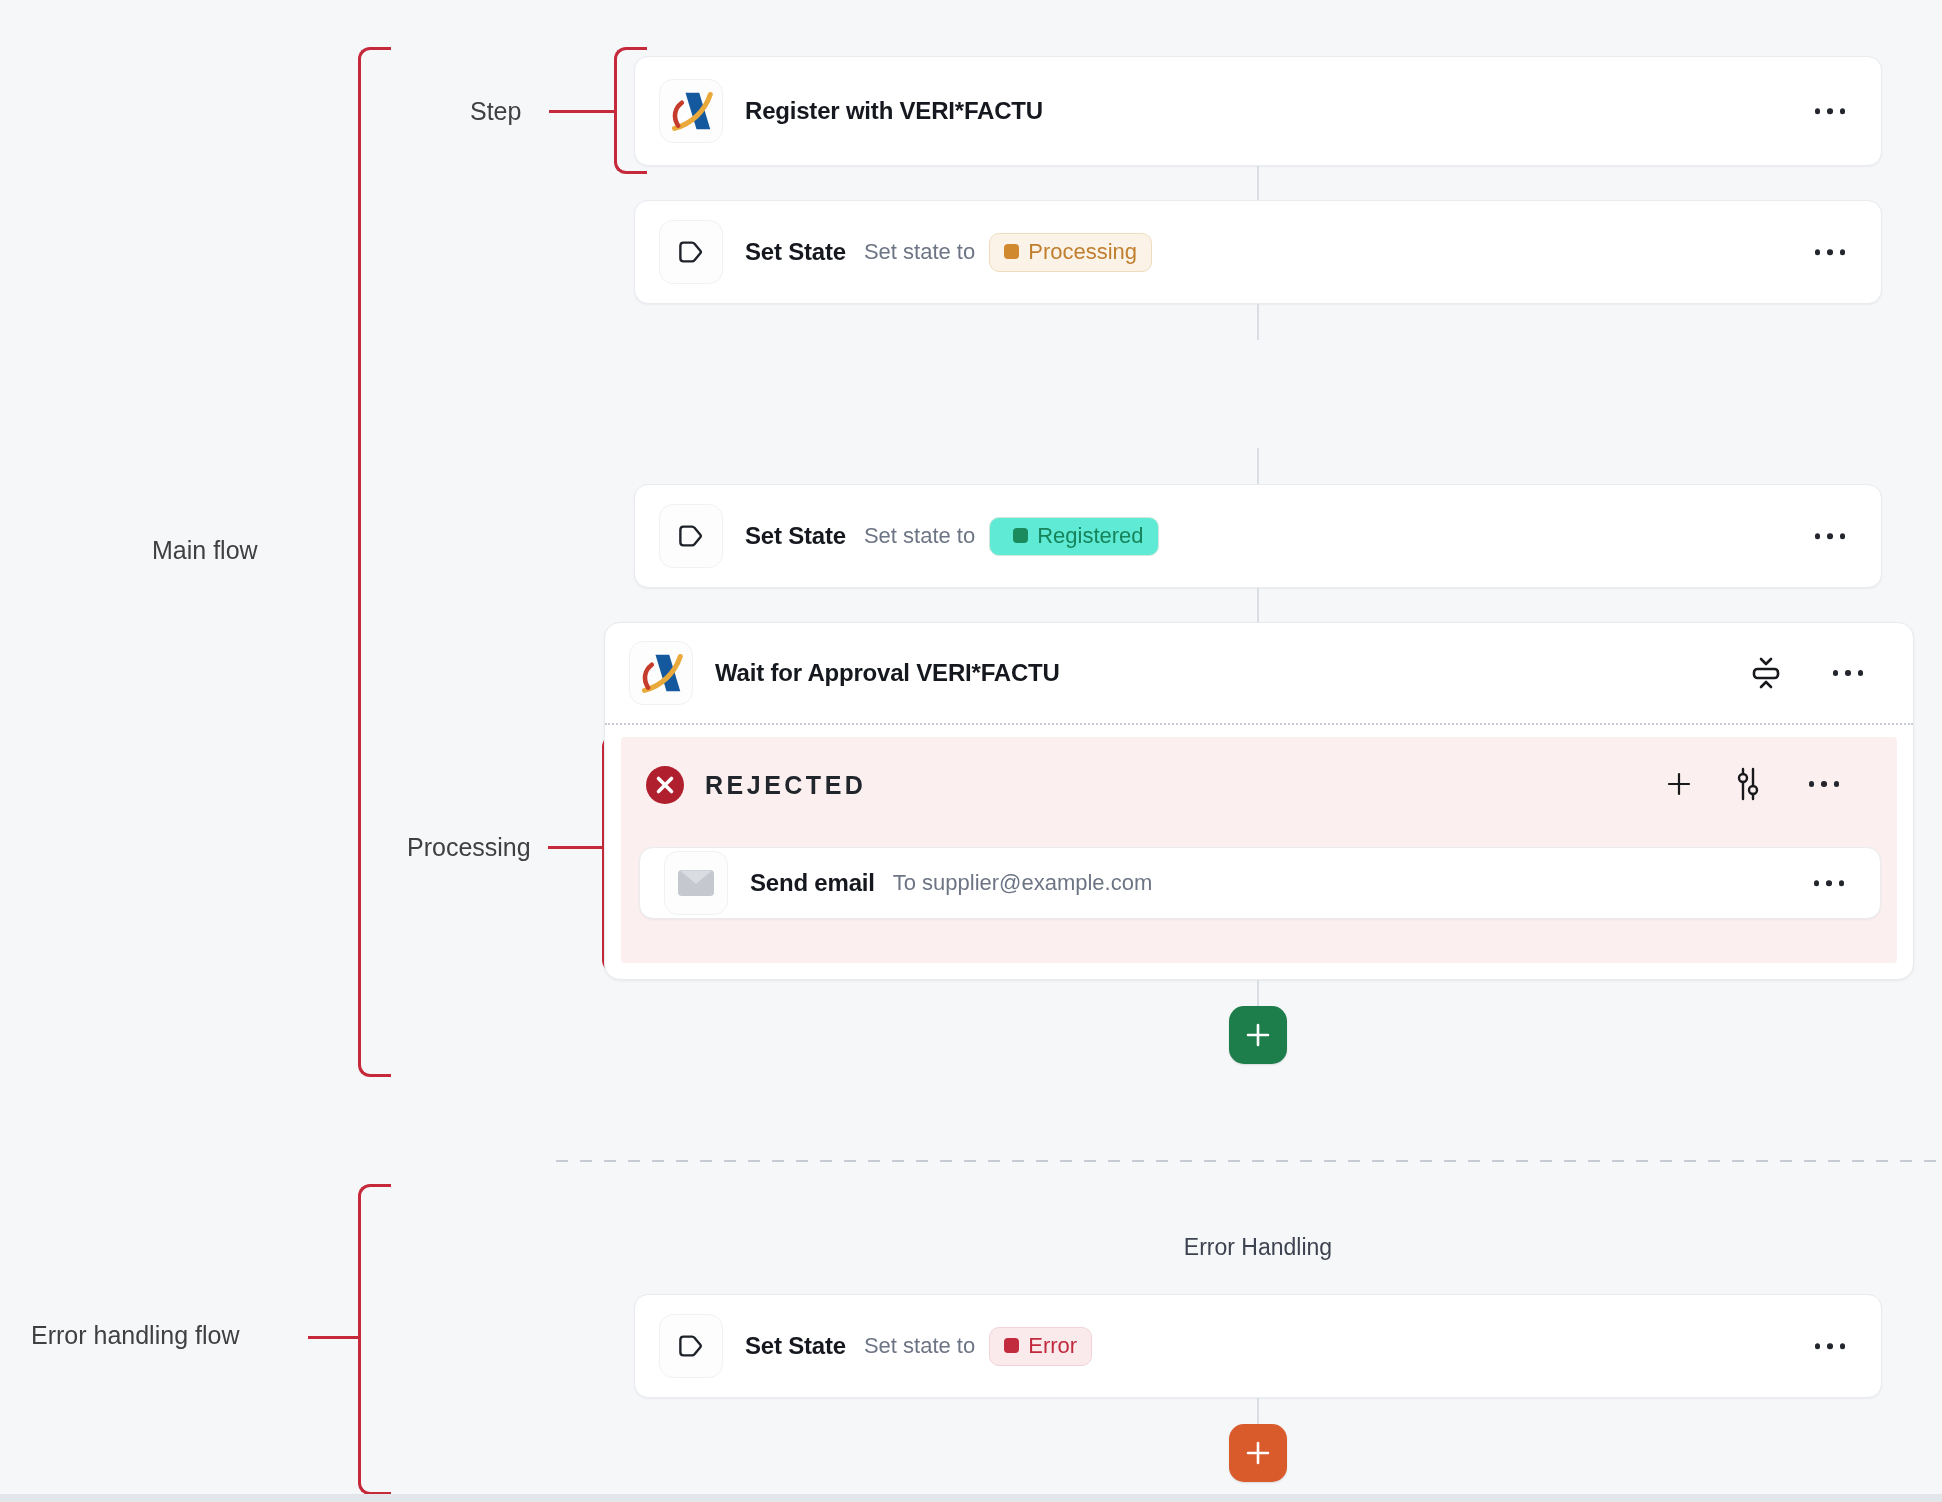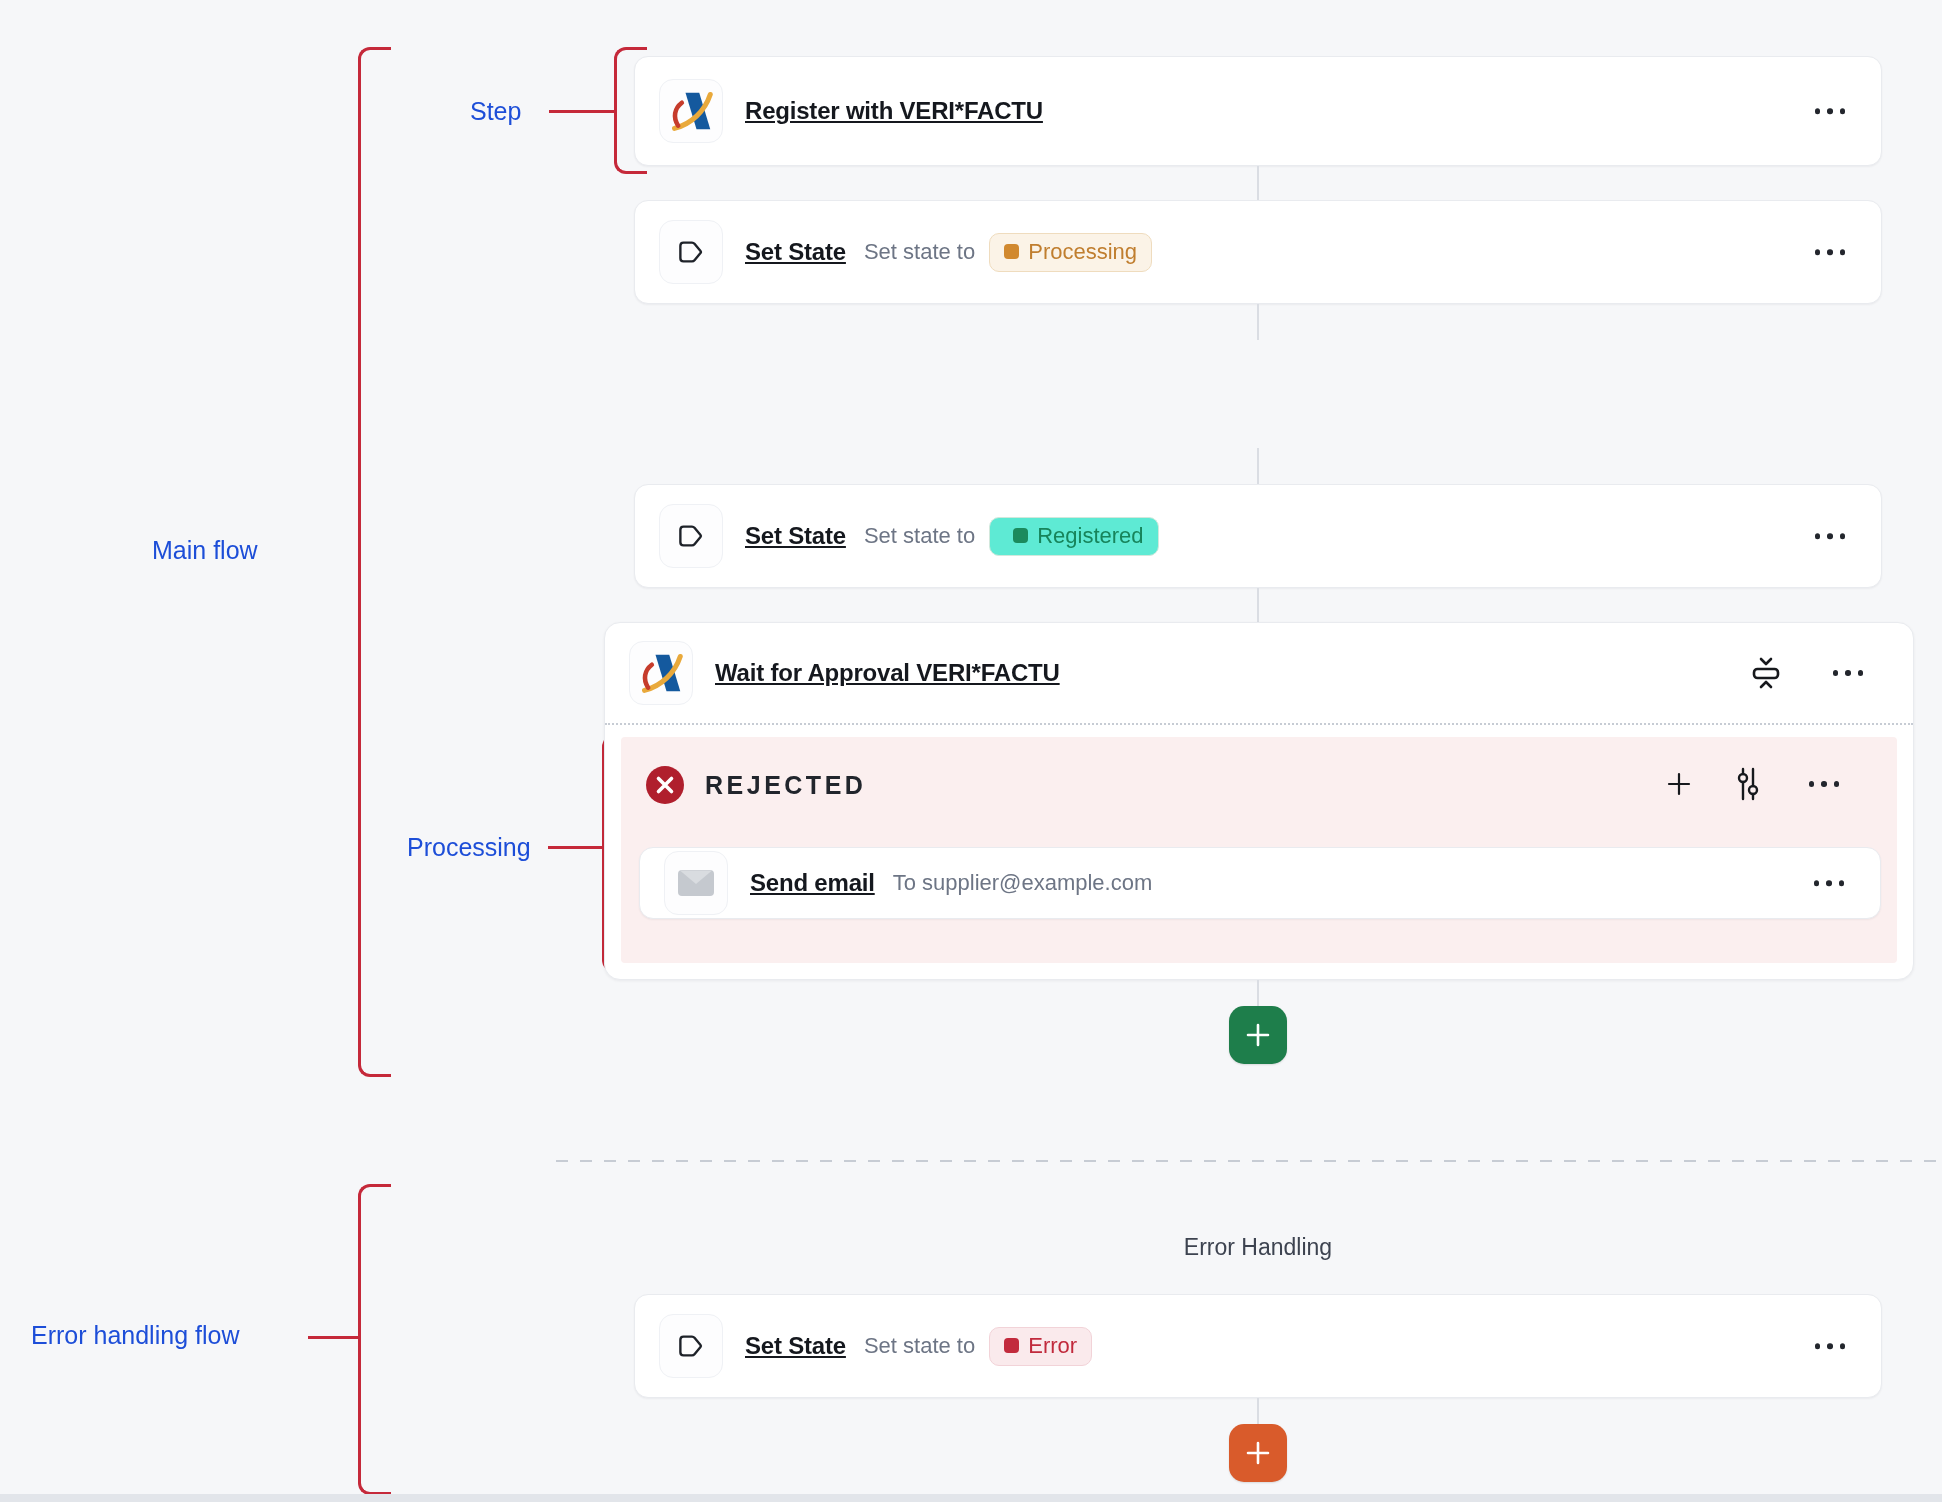--- a/index.html
+++ b/index.html
@@ -5,21 +5,21 @@
   html,body{margin:0;padding:0;background:#F6F7F9;}
   #canvas{position:relative;width:1942px;height:1502px;background:#F6F7F9;overflow:hidden;
           font-family:"Liberation Sans","DejaVu Sans",sans-serif;color:#15181E;}
 
   
   .card{position:absolute;left:634px;width:1248px;background:#fff;border:1.5px solid #E9EBEF;
         border-radius:14px;box-shadow:0 1px 2px rgba(20,24,34,.05);display:flex;align-items:center;
         padding-left:24px;box-sizing:border-box;cursor:pointer;}
   .icon-box{width:62px;height:62px;border-radius:14px;background:#FDFDFE;border:1.5px solid #EFF1F5;
         display:flex;align-items:center;justify-content:center;margin-right:22px;flex:0 0 auto;}
-  .card-title{font-size:24px;font-weight:700;color:#15181E;letter-spacing:-.2px;white-space:nowrap;text-decoration:underline;}
+  .card-title{font-size:24px;font-weight:700;color:#15181E;letter-spacing:-.2px;white-space:nowrap;}
   .card-sub{font-size:22px;color:#6D7585;margin-left:18px;white-space:nowrap;}
   .badge{display:inline-flex;align-items:center;gap:9px;margin-left:14px;padding:5px 14px 6px;
         border-radius:10px;border:1.5px solid;font-size:22px;font-weight:500;white-space:nowrap;text-align:center;}
   .badge .sq{width:15px;height:15px;border-radius:4px;}
   .ellipsis{position:absolute;right:26px;top:50%;transform:translateY(-50%);display:flex;gap:7px;
         padding:10px;cursor:pointer;}
   .ellipsis .dot{width:5.5px;height:5.5px;border-radius:50%;background:#23262D;}
 
   
   #approval{position:absolute;left:604px;top:622px;width:1310px;height:358px;background:#fff;
@@ -35,21 +35,21 @@
   .card.inner{left:18px;width:1242px;top:110px;height:72px;}
 
   
   .conn{position:absolute;left:1257px;width:2px;background:#DADDE3;}
   .plus-btn{position:absolute;left:1229px;width:58px;height:58px;border-radius:15px;display:flex;
         align-items:center;justify-content:center;box-shadow:0 1px 2px rgba(0,0,0,.12);cursor:pointer;}
 
   
   .bracket{position:absolute;border:3px solid #C5293A;border-right:0;border-radius:12px 0 0 12px;}
   .ann-line{position:absolute;height:3px;background:#C5293A;}
-  .ann-label{position:absolute;font-size:25px;color:#1d4ed8;white-space:nowrap;}
+  .ann-label{position:absolute;font-size:25px;color:#404040;white-space:nowrap;}
 
   #divider{position:absolute;left:556px;top:1160px;width:1386px;height:2px;
         background:repeating-linear-gradient(90deg,#C7CCD4 0 12px,transparent 12px 24px);}
   #err-title{position:absolute;left:1258px;top:1234px;transform:translateX(-50%);
         font-size:23px;font-weight:500;color:#3D4350;}
   #bottom-edge{position:absolute;left:0;bottom:0;width:100%;height:8px;background:#E2E5EA;}
   svg{display:block;}
 </style>
 </head>
 <body>

